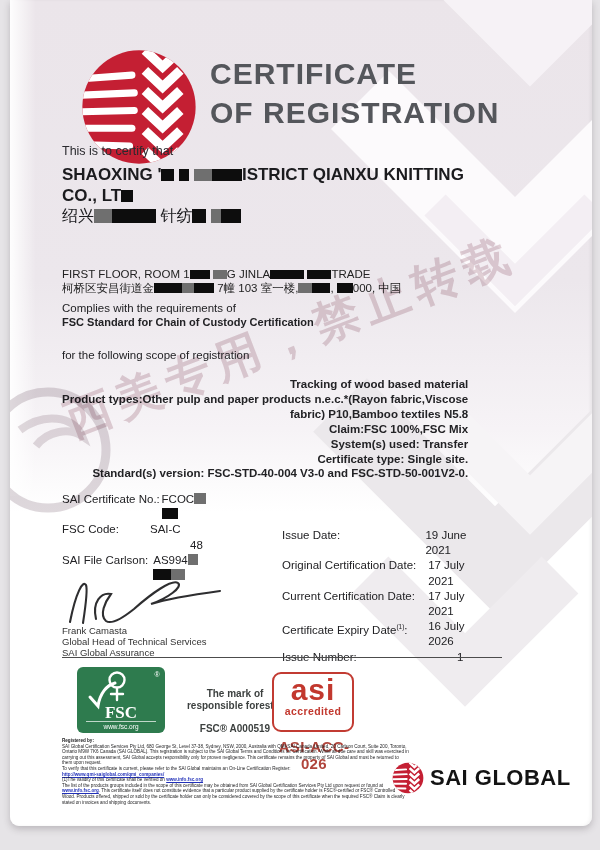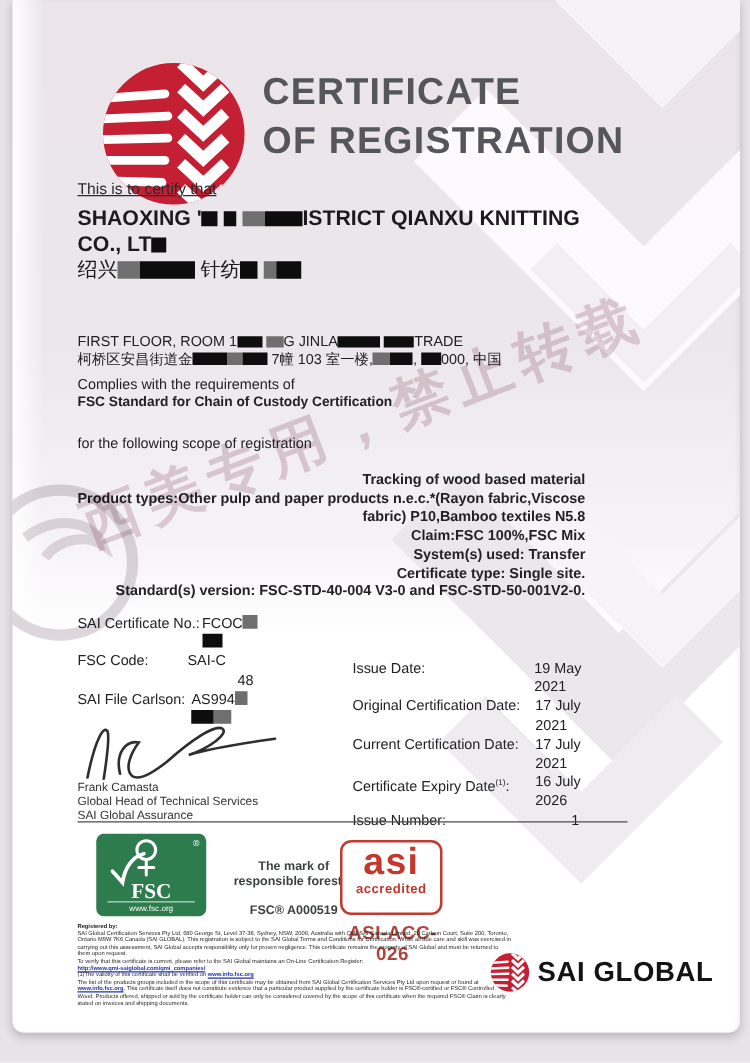--- a/index.html
+++ b/index.html
@@ -30,21 +30,21 @@
     mix-blend-mode:multiply; font-family:"Liberation Sans", sans-serif;
   }
   .wm-logo { position:absolute; left:-28px; top:372px; z-index:3; mix-blend-mode:multiply; pointer-events:none; }
   .content { position:absolute; inset:0; z-index:2; color:#222225; }
 
   .emblem { position:absolute; left:70px; top:48px; }
   .title {
     position:absolute; left:200px; top:54px; color:#54565b; font-weight:700;
     font-size:30px; line-height:39px; letter-spacing:1px;
   }
-  .certify { position:absolute; left:52px; top:144px; font-size:12.5px; color:#2a2a2e;text-decoration:underline; }
+  .certify { position:absolute; left:52px; top:144px; font-size:12.5px; color:#2a2a2e; }
 
   .company-en { position:absolute; left:52px; top:164px; width:480px; font-size:17px; font-weight:700; line-height:21px; color:#1b1b1e; }
   .company-cn { position:absolute; left:52px; top:206px; font-size:16px; color:#1b1b1e; }
   .address   { position:absolute; left:52px; top:242px; font-size:11.5px; line-height:14px; color:#222;margin-top:25px; }
 
   .complies-intro { position:absolute; left:52px; top:302px; font-size:11.5px; }
   .standard-line  { position:absolute; left:52px; top:316px; font-size:11px; font-weight:700; }
   .scope-intro    { position:absolute; left:52px; top:349px; font-size:11.5px; }
   .scope          { position:absolute; left:52px; top:377px; font-size:11.5px; font-weight:700; line-height:14.9px; white-space:nowrap;text-align:right; }
 
@@ -196,21 +196,21 @@
           <span><span>SAI-C</span><span class="gap" style="width:40px"></span><span>48</span></span>
         </div>
         <div class="nrow">
           <span class="nlabel">SAI File Carlson:</span>
           <span><span>AS994</span><span class="rb g" style="width:10px;height:11px"></span><span class="rb" style="width:18px;height:11px"></span><span class="rb g" style="width:14px;height:11px"></span></span>
         </div>
       </div>
       <div class="num-right">
         <div class="nrow">
           <span class="nlabel"><span>Issue Date:</span></span>
-          <span>19 May 2021</span>
+          <span>19 June 2021</span>
         </div>
         <div class="nrow">
           <span class="nlabel"><span>Original Certification Date:</span></span>
           <span>17 July 2021</span>
         </div>
         <div class="nrow">
           <span class="nlabel"><span>Current Certification Date:</span></span>
           <span>17 July 2021</span>
         </div>
         <div class="nrow">

